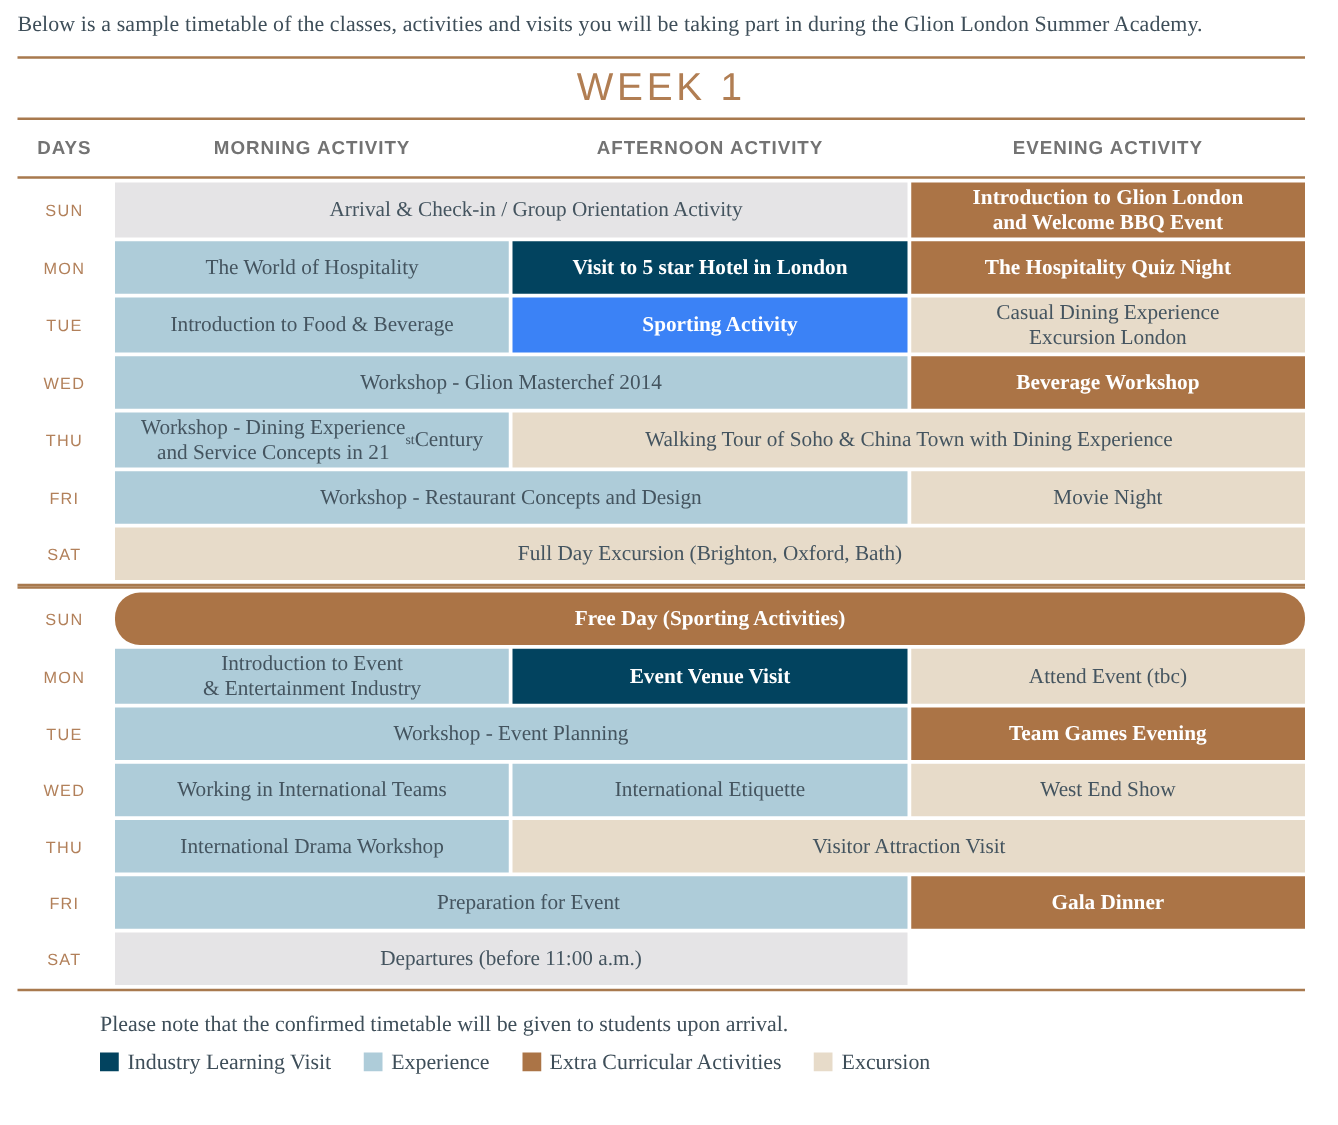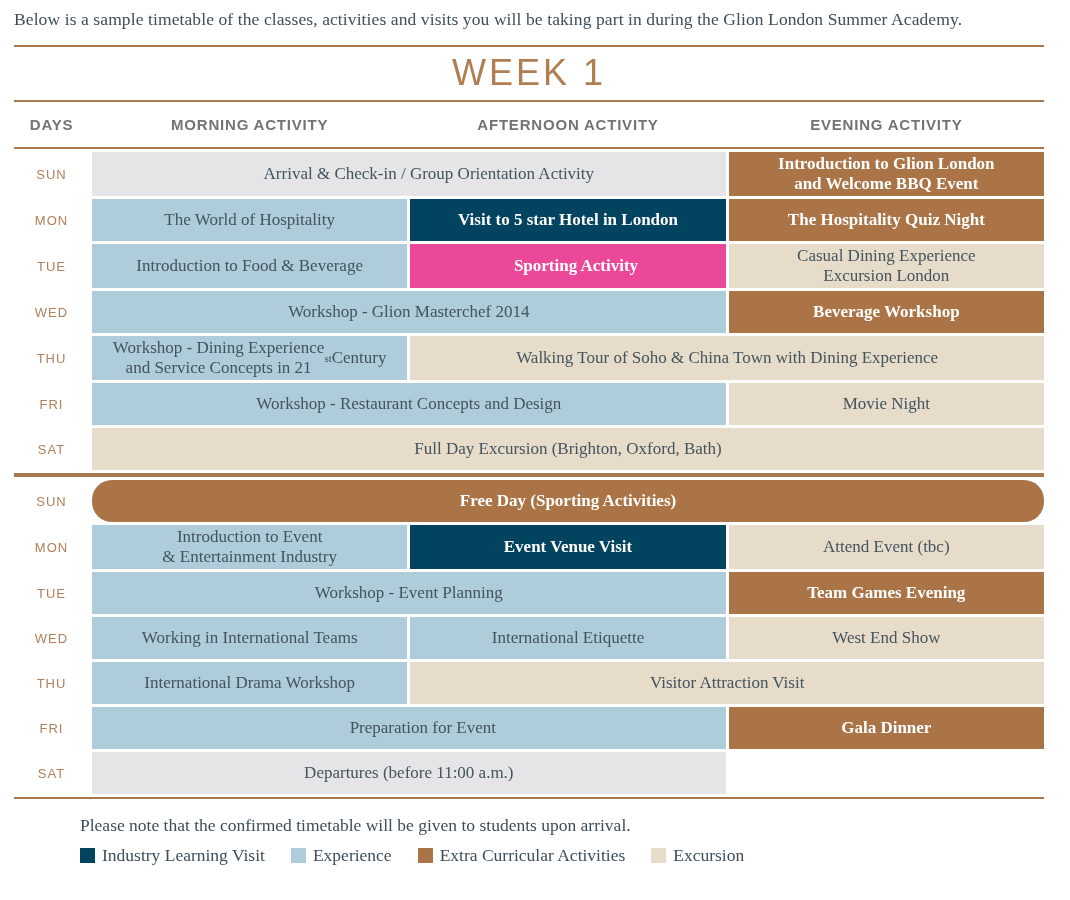--- a/index.html
+++ b/index.html
@@ -17,21 +17,21 @@
 
   .rule {
     border: none;
     border-top: 2px solid #A8794E;
     width: 100%;
   }
 
   .week-title {
     font-family: "Liberation Sans", "DejaVu Sans", sans-serif;
     font-weight: 300;
-    font-size: 36px;
+    font-size: 31px;
     letter-spacing: 3px;
     color: #B17E53;
     text-align: center;
     padding: 5px 0 6px 0;
   }
 
   .grid {
     display: grid;
     grid-template-columns: 75px 1fr 1fr 1fr;
     column-gap: 3px;
@@ -120,21 +120,21 @@
       <div class="day-label">SUN</div>
       <div class="cell neutral" style="grid-column: span 2; background: rgb(229, 228, 230); padding-left: 48px;">Arrival &amp; Check-in / Group Orientation Activity</div>
       <div class="cell extra" style="grid-column: span 1; background: rgb(171, 116, 70);">Introduction to Glion London
 and Welcome BBQ Event</div>
       <div class="day-label">MON</div>
       <div class="cell experience" style="grid-column: span 1; background: rgb(174, 204, 217);">The World of Hospitality</div>
       <div class="cell industry" style="grid-column: span 1; background: rgb(2, 67, 95);">Visit to 5 star Hotel in London</div>
       <div class="cell extra" style="grid-column: span 1; background: rgb(171, 116, 70);">The Hospitality Quiz Night</div>
       <div class="day-label">TUE</div>
       <div class="cell experience" style="grid-column: span 1; background: rgb(174, 204, 217);">Introduction to Food &amp; Beverage</div>
-      <div class="cell extra" style="grid-column: span 1; background: #ec4899; padding-left: 24px;">Sporting Activity</div>
+      <div class="cell extra" style="grid-column: span 1; background: #3b82f6; padding-left: 24px;">Sporting Activity</div>
       <div class="cell excursion" style="grid-column: span 1; background: rgb(231, 219, 201);">Casual Dining Experience
 Excursion London</div>
       <div class="day-label">WED</div>
       <div class="cell experience" style="grid-column: span 2; background: rgb(174, 204, 217);">Workshop - Glion Masterchef 2014</div>
       <div class="cell extra" style="grid-column: span 1; background: rgb(171, 116, 70);">Beverage Workshop</div>
       <div class="day-label">THU</div>
       <div class="cell experience" style="grid-column: span 1; background: rgb(174, 204, 217);">Workshop - Dining Experience
 and Service Concepts in 21<sup>st</sup> Century</div>
       <div class="cell excursion" style="grid-column: span 2; background: rgb(231, 219, 201);">Walking Tour of Soho &amp; China Town with Dining Experience</div>
       <div class="day-label">FRI</div>

